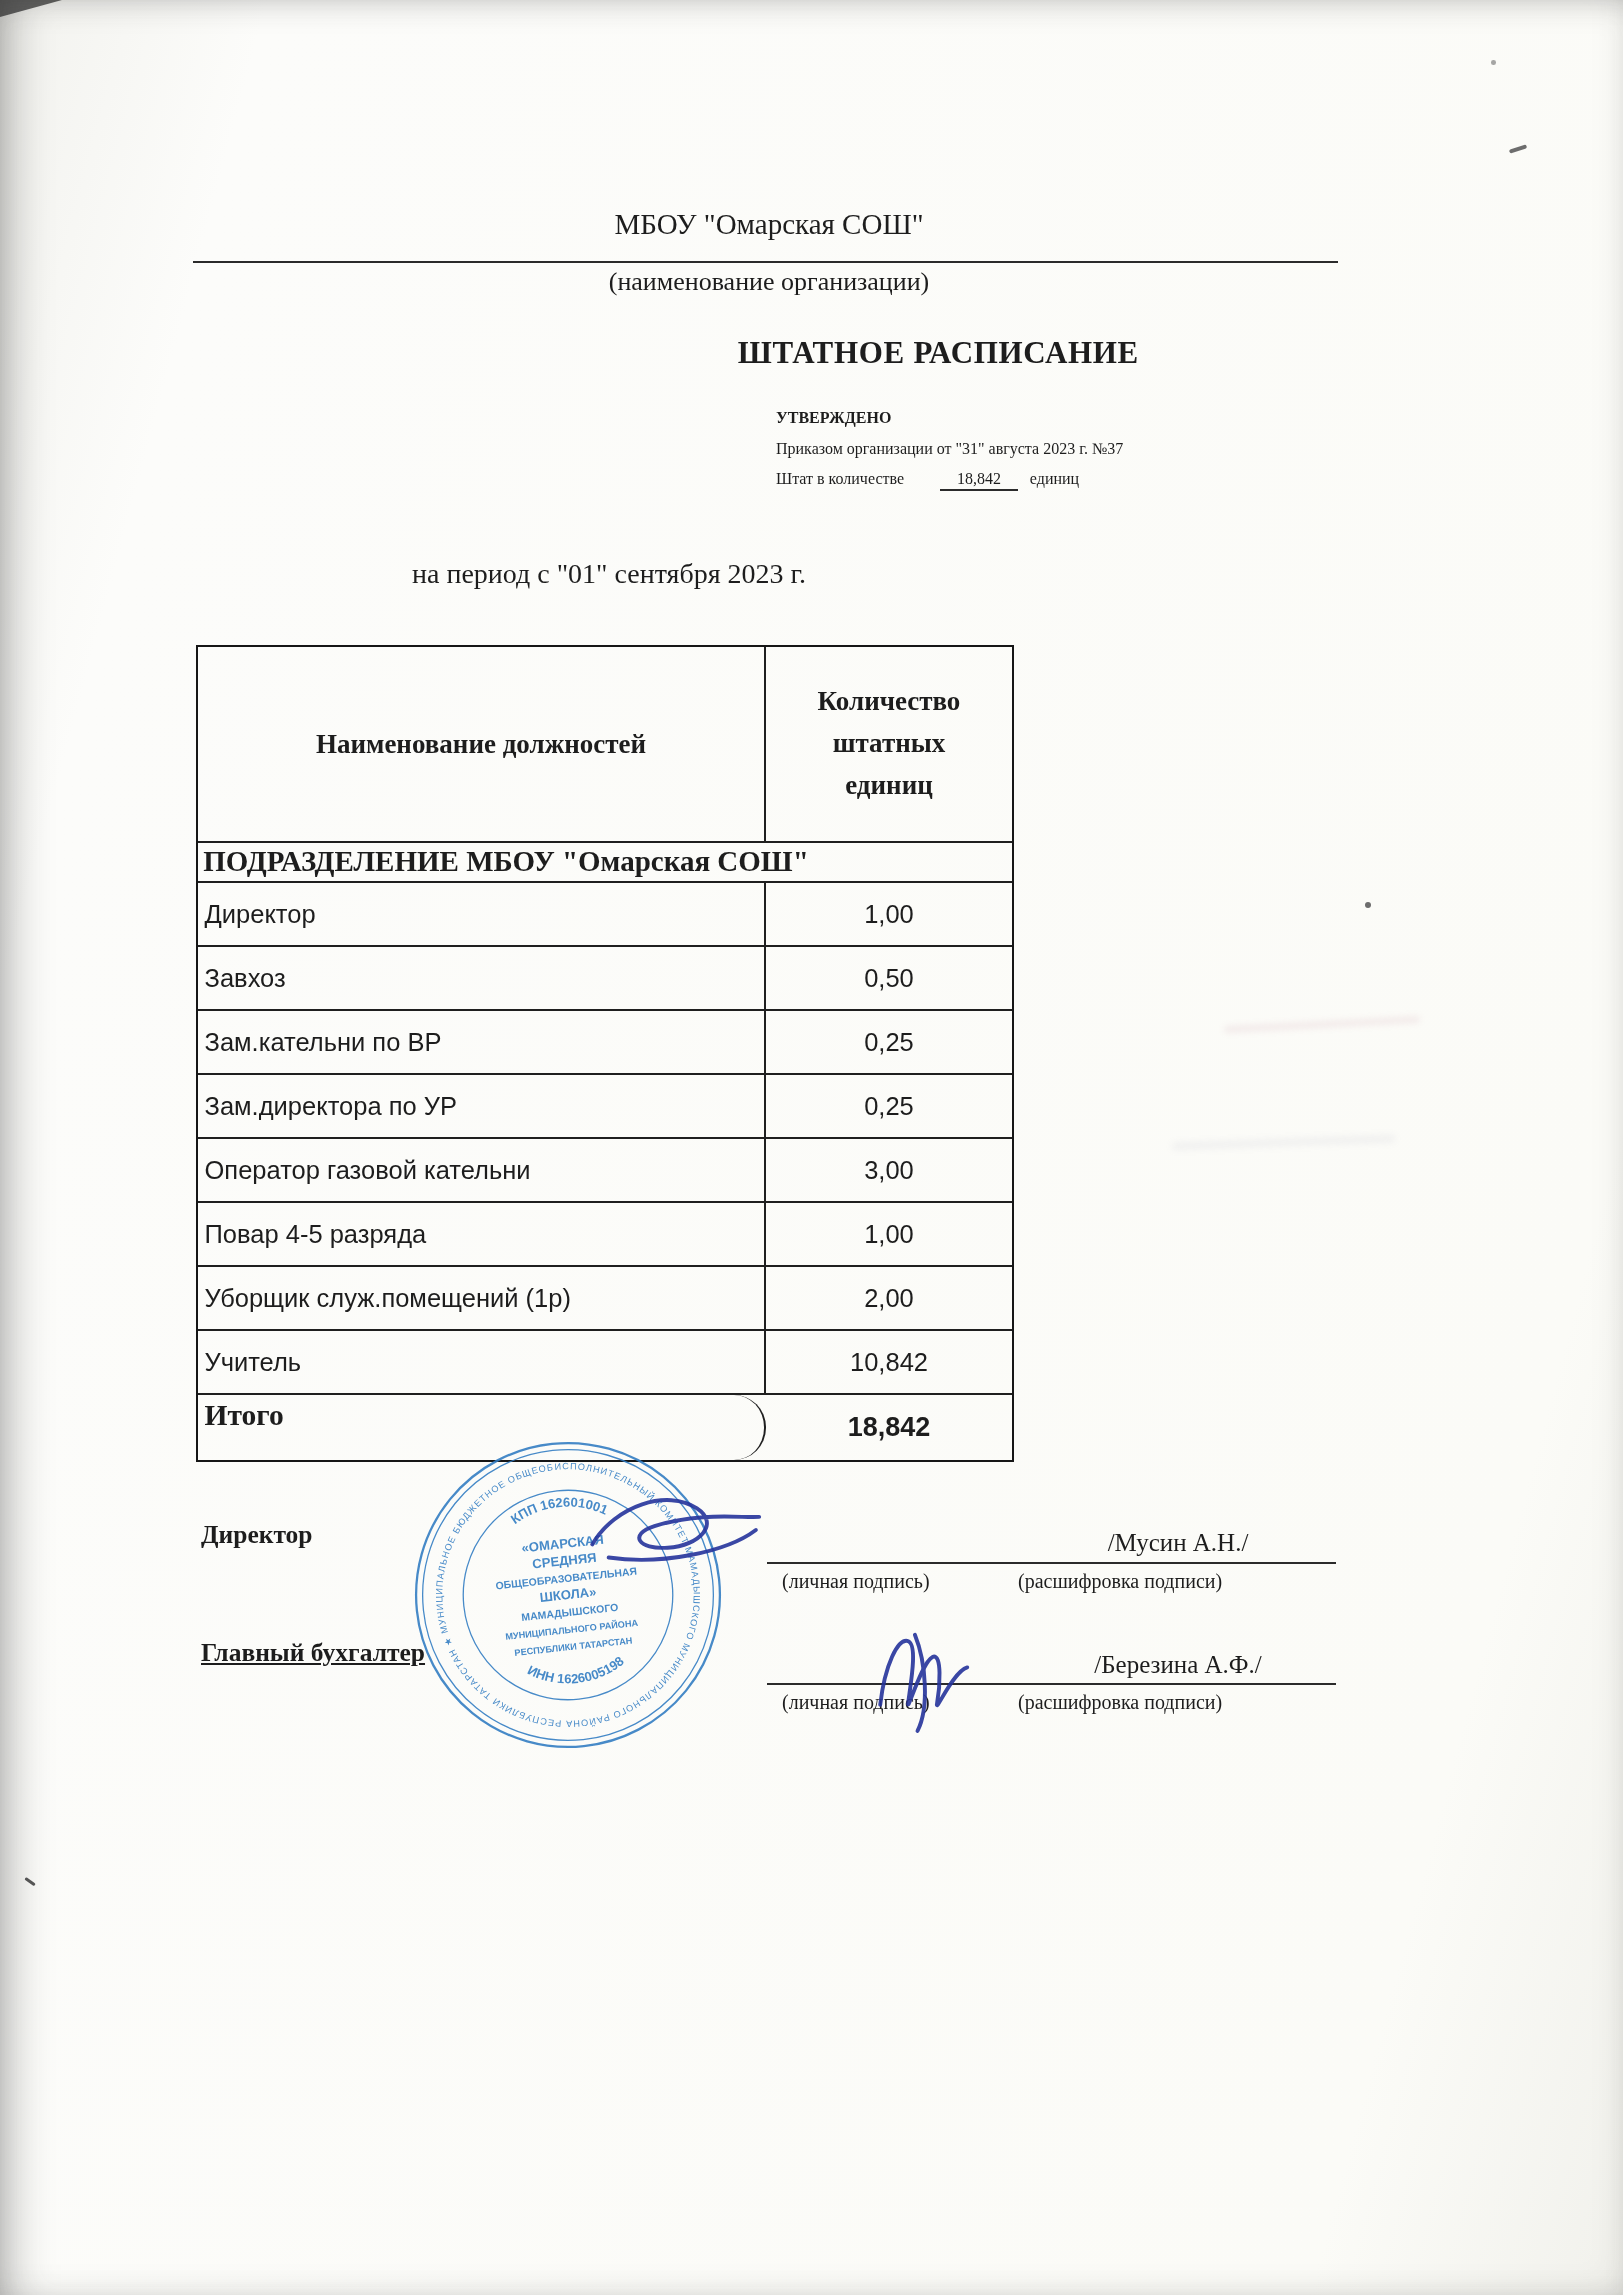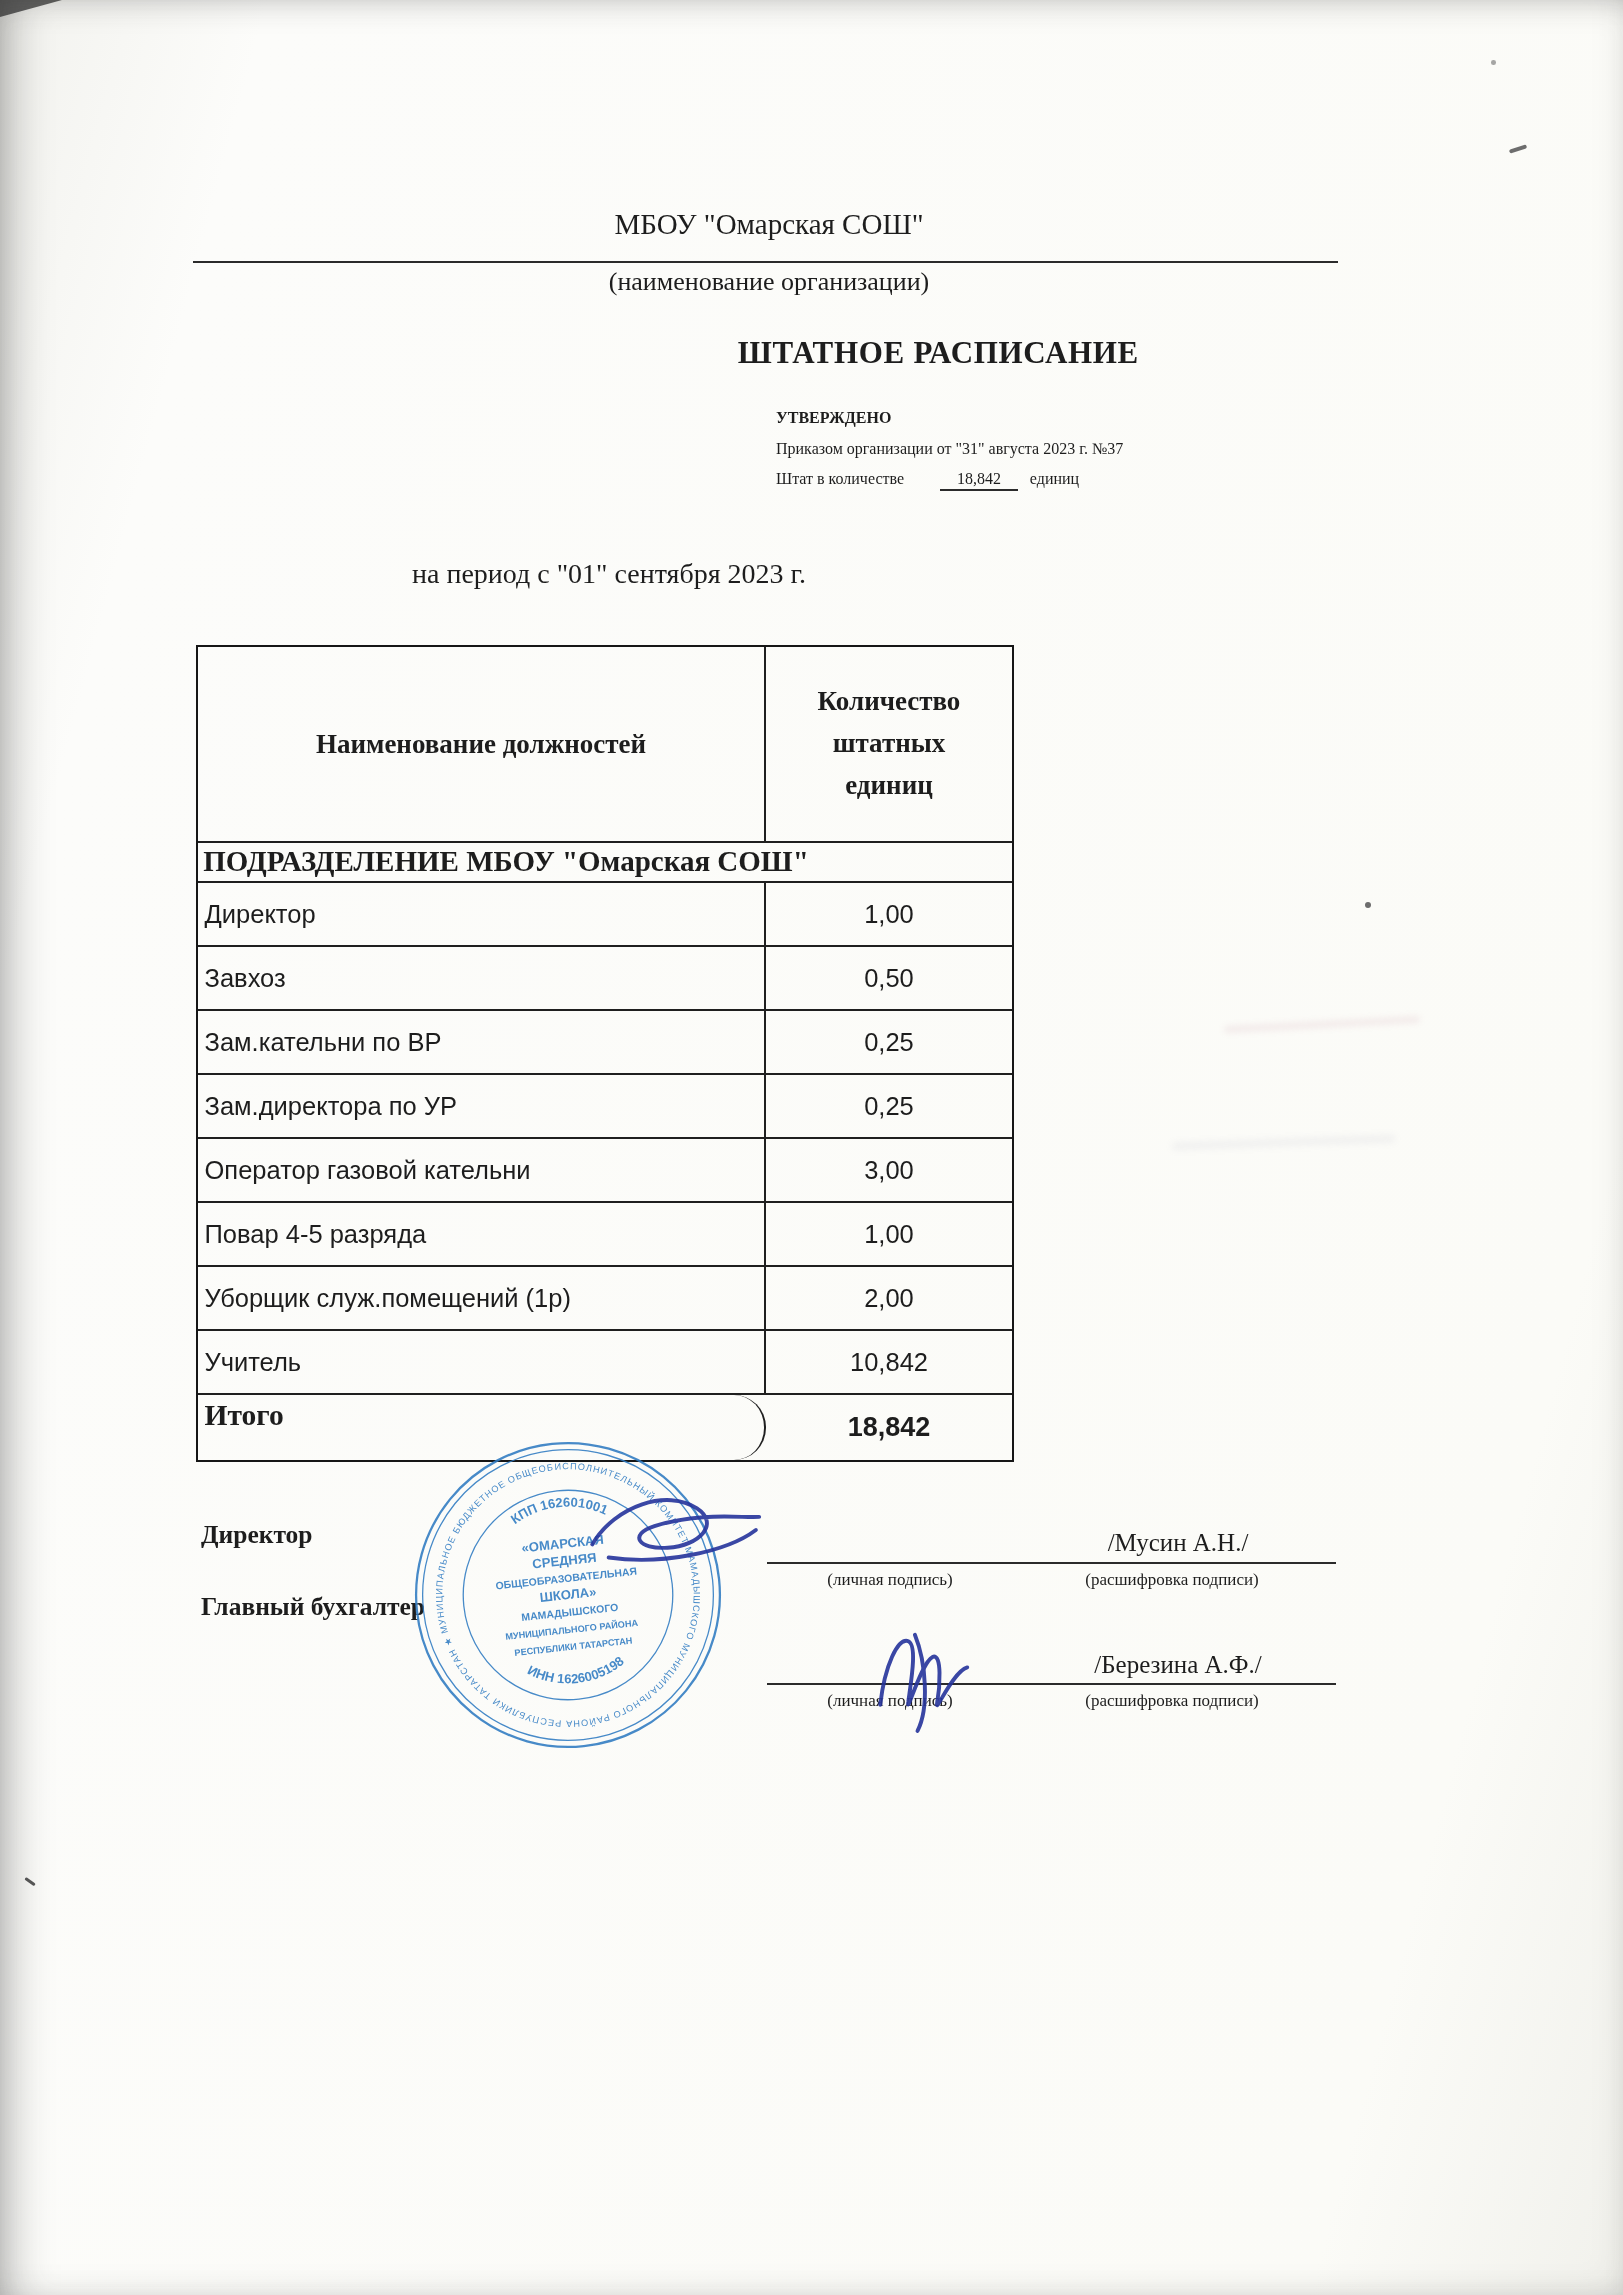--- a/index.html
+++ b/index.html
@@ -38,28 +38,28 @@
   .section-row{height:38px;border-top:2px solid #1f1f1f;font-size:29px;font-weight:bold;line-height:37px;padding-left:5.2px;white-space:nowrap;}
   .data-row{height:62px;border-top:2px solid #1f1f1f;font-family:"Liberation Sans",sans-serif;font-size:25.5px;}
   .data-row .c1{display:flex;align-items:center;padding-left:6.5px;}
   .data-row .c2{display:flex;align-items:center;justify-content:center;}
   .total-row{height:65px;border-top:2px solid #1f1f1f;}
   .total-row .c1{display:flex;align-items:flex-start;padding:3.9px 0 0 6.5px;font-size:29.5px;font-weight:bold;border-radius:32px;}
   .total-row .c2{display:flex;align-items:center;justify-content:center;font-family:"Liberation Sans",sans-serif;font-size:27px;font-weight:bold;}
   
   .sig-label{font-size:25.5px;font-weight:bold;}
   .director-label{left:201px;top:1520px;}
-  .accountant-label{left:201px;top:1592px;}
+  .accountant-label{left:201px;top:1638px;text-decoration:underline;}
   .sig-line{width:569px;border-top:2px solid #2b2b2b;}
   .sig-line-1{left:767px;top:1562px;}
   .sig-line-2{left:767px;top:1683px;}
   .sig-name{width:288px;text-align:center;font-size:25px;}
   .sig-name-1{left:1034px;top:1529px;}
   .sig-name-2{left:1034px;top:1651px;}
-  .sig-caption{font-size:17px;text-align:center;}
+  .sig-caption{font-size:20px;text-align:left;}
   .cap-personal-1{left:782px;top:1570px;width:216px;}
   .cap-transcript-1{left:1018px;top:1570px;width:308px;}
   .cap-personal-2{left:782px;top:1691px;width:216px;}
   .cap-transcript-2{left:1018px;top:1691px;width:308px;}
   
   .stamp-svg{left:403px;top:1430px;width:330px;height:330px;transform:rotate(-6deg);opacity:.88;}
   .ink-svg{left:0;top:0;width:1623px;height:2295px;pointer-events:none;}
   
   .corner-tl{left:0;top:0;width:0;height:0;border-top:17px solid #3c3c3c;border-right:62px solid transparent;opacity:.8;}
   .speck{background:#6d6d6d;border-radius:50%;}

